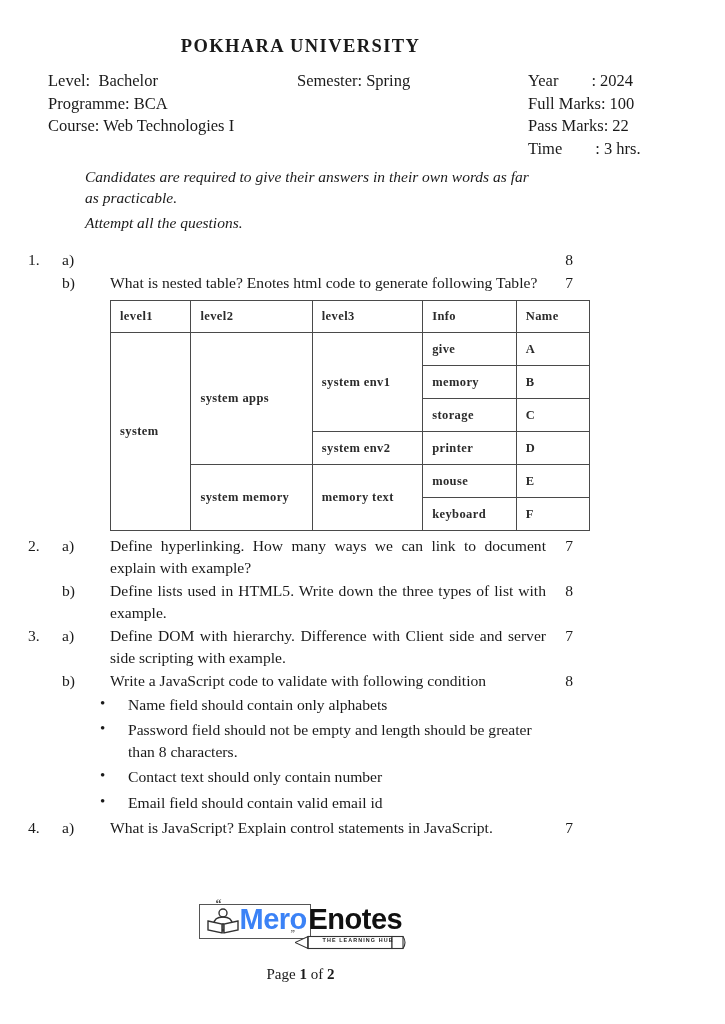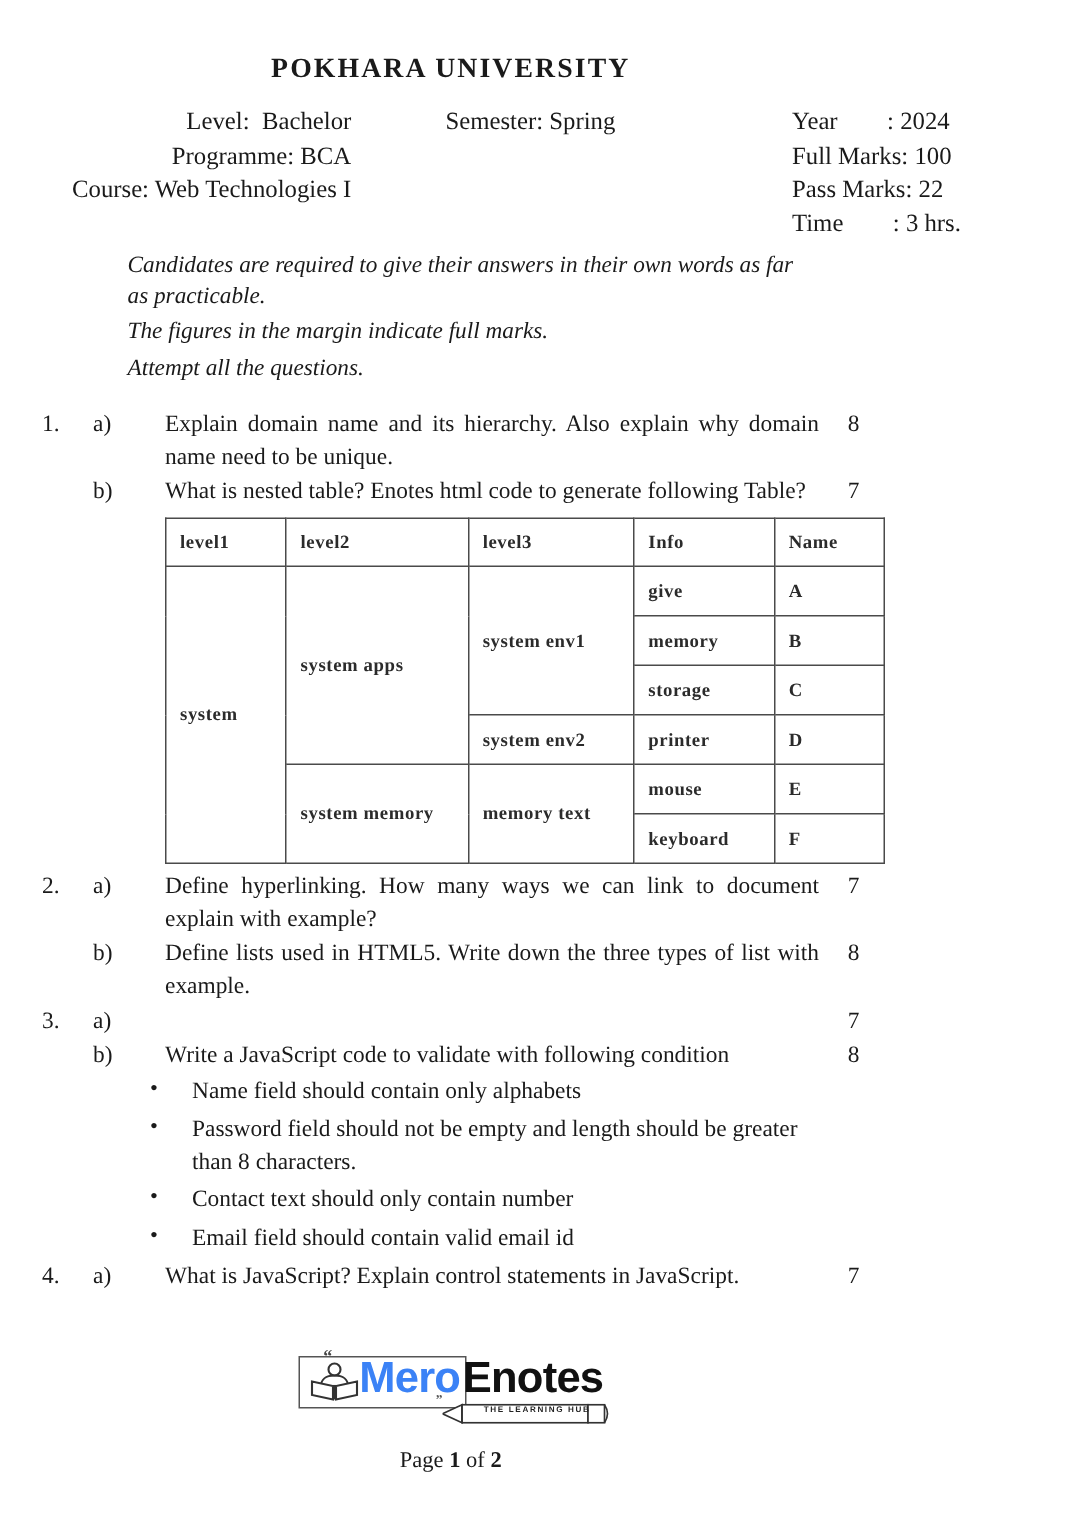--- a/index.html
+++ b/index.html
@@ -43,21 +43,20 @@
     padding: 0 28px 0 48px;
     font-size: 16.5px;
     line-height: 22.5px;
     height: 92px;
   }
   .meta-col-left {
     position: absolute;
     left: 48px;
     top: 0;
     white-space: nowrap;
-    text-align: right;
   }
   .meta-col-mid {
     position: absolute;
     left: 297px;
     top: 0;
     white-space: nowrap;
   }
   .meta-col-right {
     position: absolute;
     left: 528px;
@@ -293,30 +292,28 @@
     <div class="meta-col-right">
       <div class="meta-row">Year        : 2024</div>
       <div class="meta-row">Full Marks: 100</div>
       <div class="meta-row">Pass Marks: 22</div>
       <div class="meta-row">Time        : 3 hrs.</div>
     </div>
   </div>
 
   <div class="instructions">
     <p>Candidates are required to give their answers in their own words as far as practicable.</p>
-    <p>The figures in the margin indicate full marks.</p>
     <p class="bold-note">Attempt all the questions.</p>
   </div>
 
   <div class="questions">
 
     <div class="q-block q-row">
       <span class="q-num">1.</span>
       <span class="q-letter">a)</span>
-      <div class="q-text">Explain domain name and its hierarchy. Also explain why domain name need to be unique.</div>
       <span class="q-marks">8</span>
     </div>
 
     <div class="q-block q-row">
       <span class="q-num"></span>
       <span class="q-letter">b)</span>
       <div class="q-text nojustify">What is nested table? Enotes html code to generate following Table?</div>
       <span class="q-marks">7</span>
     </div>
 
@@ -374,20 +371,21 @@
     <div class="q-block q-row">
       <span class="q-num"></span>
       <span class="q-letter">b)</span>
       <div class="q-text">Define lists used in HTML5. Write down the three types of list with example.</div>
       <span class="q-marks">8</span>
     </div>
 
     <div class="q-block q-row">
       <span class="q-num">3.</span>
       <span class="q-letter">a)</span>
+      <div class="q-text">Define DOM with hierarchy. Difference with Client side and server side scripting with example.</div>
       <span class="q-marks">7</span>
     </div>
 
     <div class="q-block q-row">
       <span class="q-num"></span>
       <span class="q-letter">b)</span>
       <div class="q-text nojustify">Write a JavaScript code to validate with following condition</div>
       <span class="q-marks">8</span>
     </div>
 

